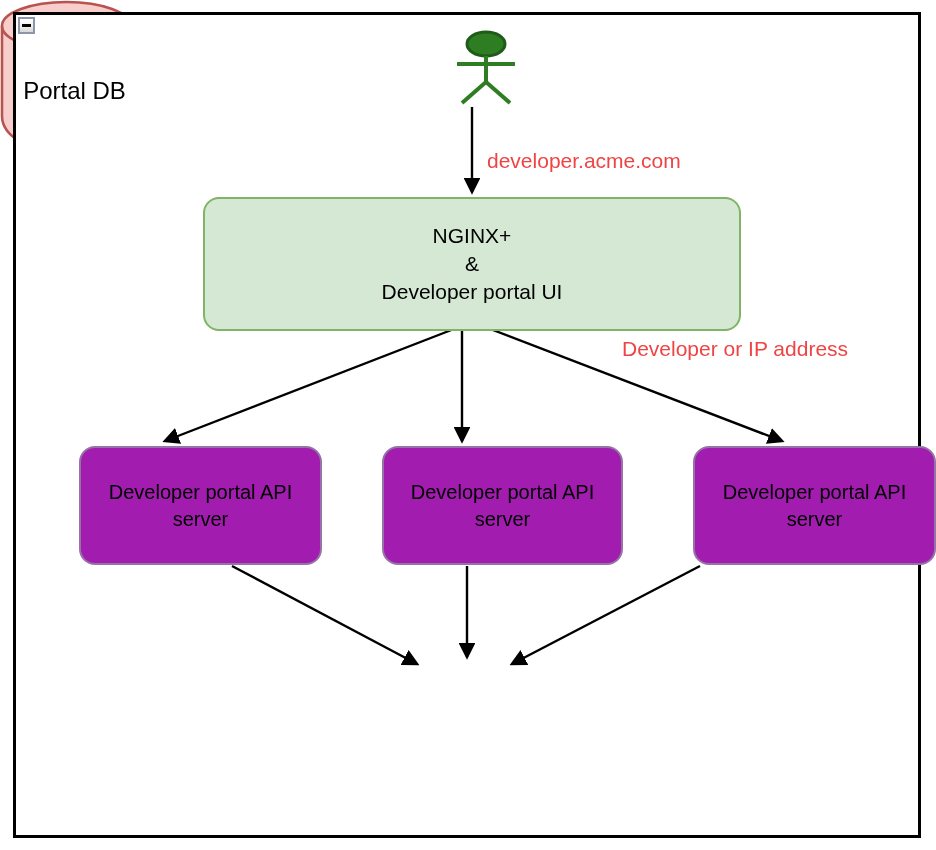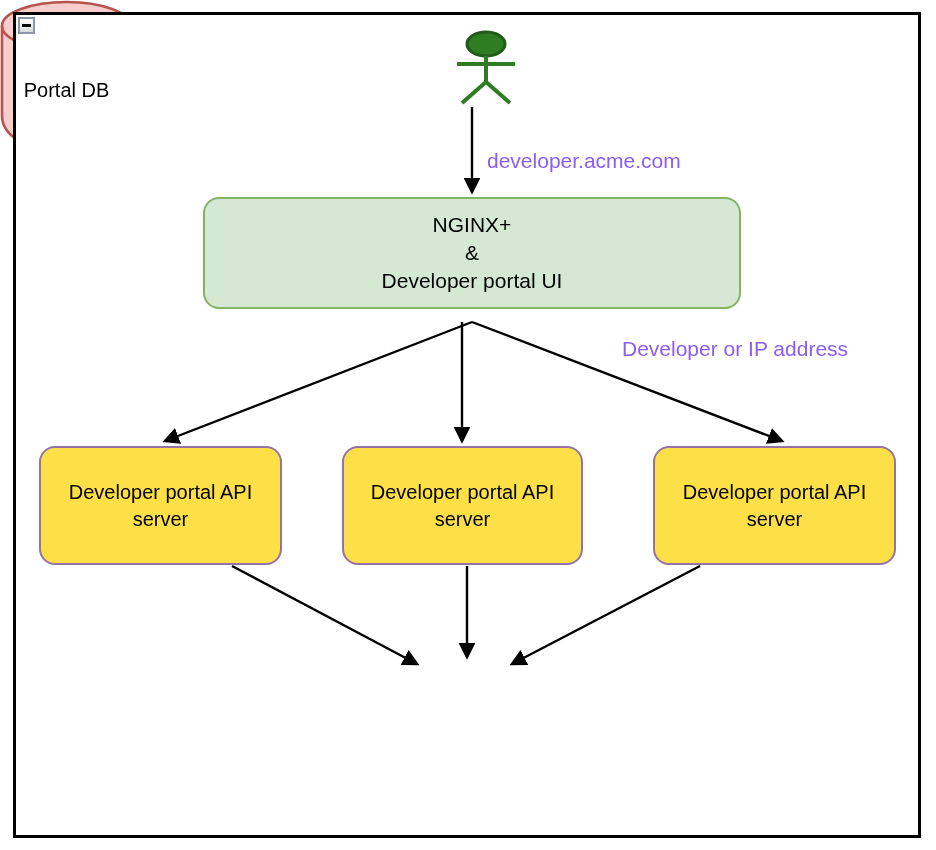--- a/index.html
+++ b/index.html
@@ -74,29 +74,30 @@
     line-height: 1.34;
     white-space: pre-line;
     padding: 0 6px;
   }
   .box-green {
     background: #d5e8d4;
     border: 2px solid #82b366;
     border-radius: 16px;
   }
   .box-purple {
-    background: #fde047;
+    background: #a21caf;
     border: 2px solid #9673a6;
     border-radius: 16px;
+    margin-left: 40px;
   }
   #node-nginx {
     left: 203px;
     top: 197px;
     width: 538px;
-    height: 112px;
+    height: 134px;
     font-size: 21px;
   }
   #node-api-1 {
     left: 39px;
     top: 446px;
     width: 243px;
     height: 119px;
     font-size: 20px;
   }
   #node-api-2 {
@@ -116,36 +117,36 @@
   
   #node-db {
     left: 396px;
     top: 653px;
     width: 133px;
     height: 155px;
     z-index: 20;
   }
   #node-db .db-text {
     position: absolute;
-    left: 0;
+    left: 8px;
     top: 0;
     width: 133px;
     height: 155px;
     display: flex;
     align-items: center;
     justify-content: center;
-    font-size: 20px;
+    font-size: 24px;
     color: #000000;
     padding-top: 26px;
     box-sizing: border-box;
   }
   
   .edge-label {
     position: absolute;
-    color: #8b5cf6;
+    color: #ef4444;
     font-size: 21px;
     white-space: nowrap;
     z-index: 25;
   }
   #label-domain {
     left: 487px;
     top: 149px;
   }
   #label-hostname {
     left: 622px;

